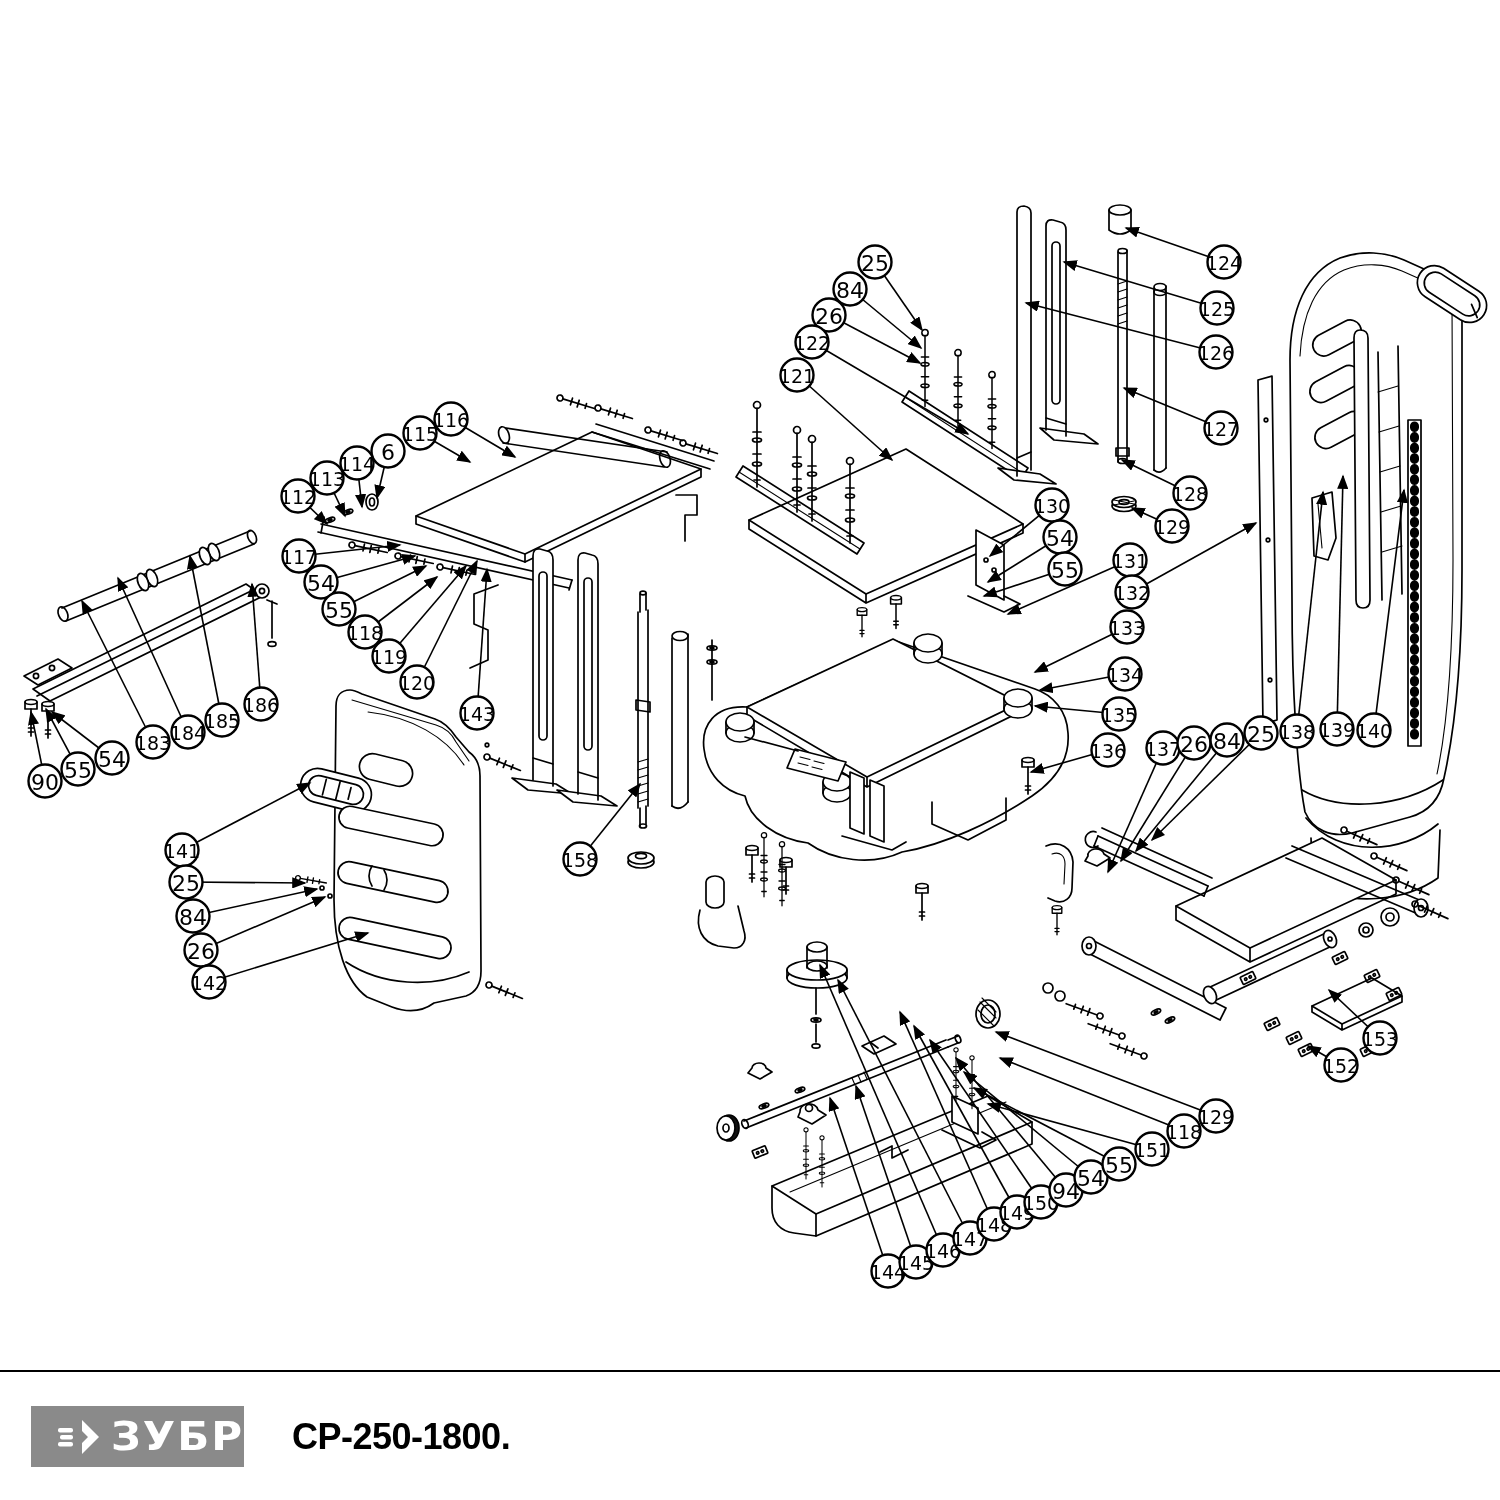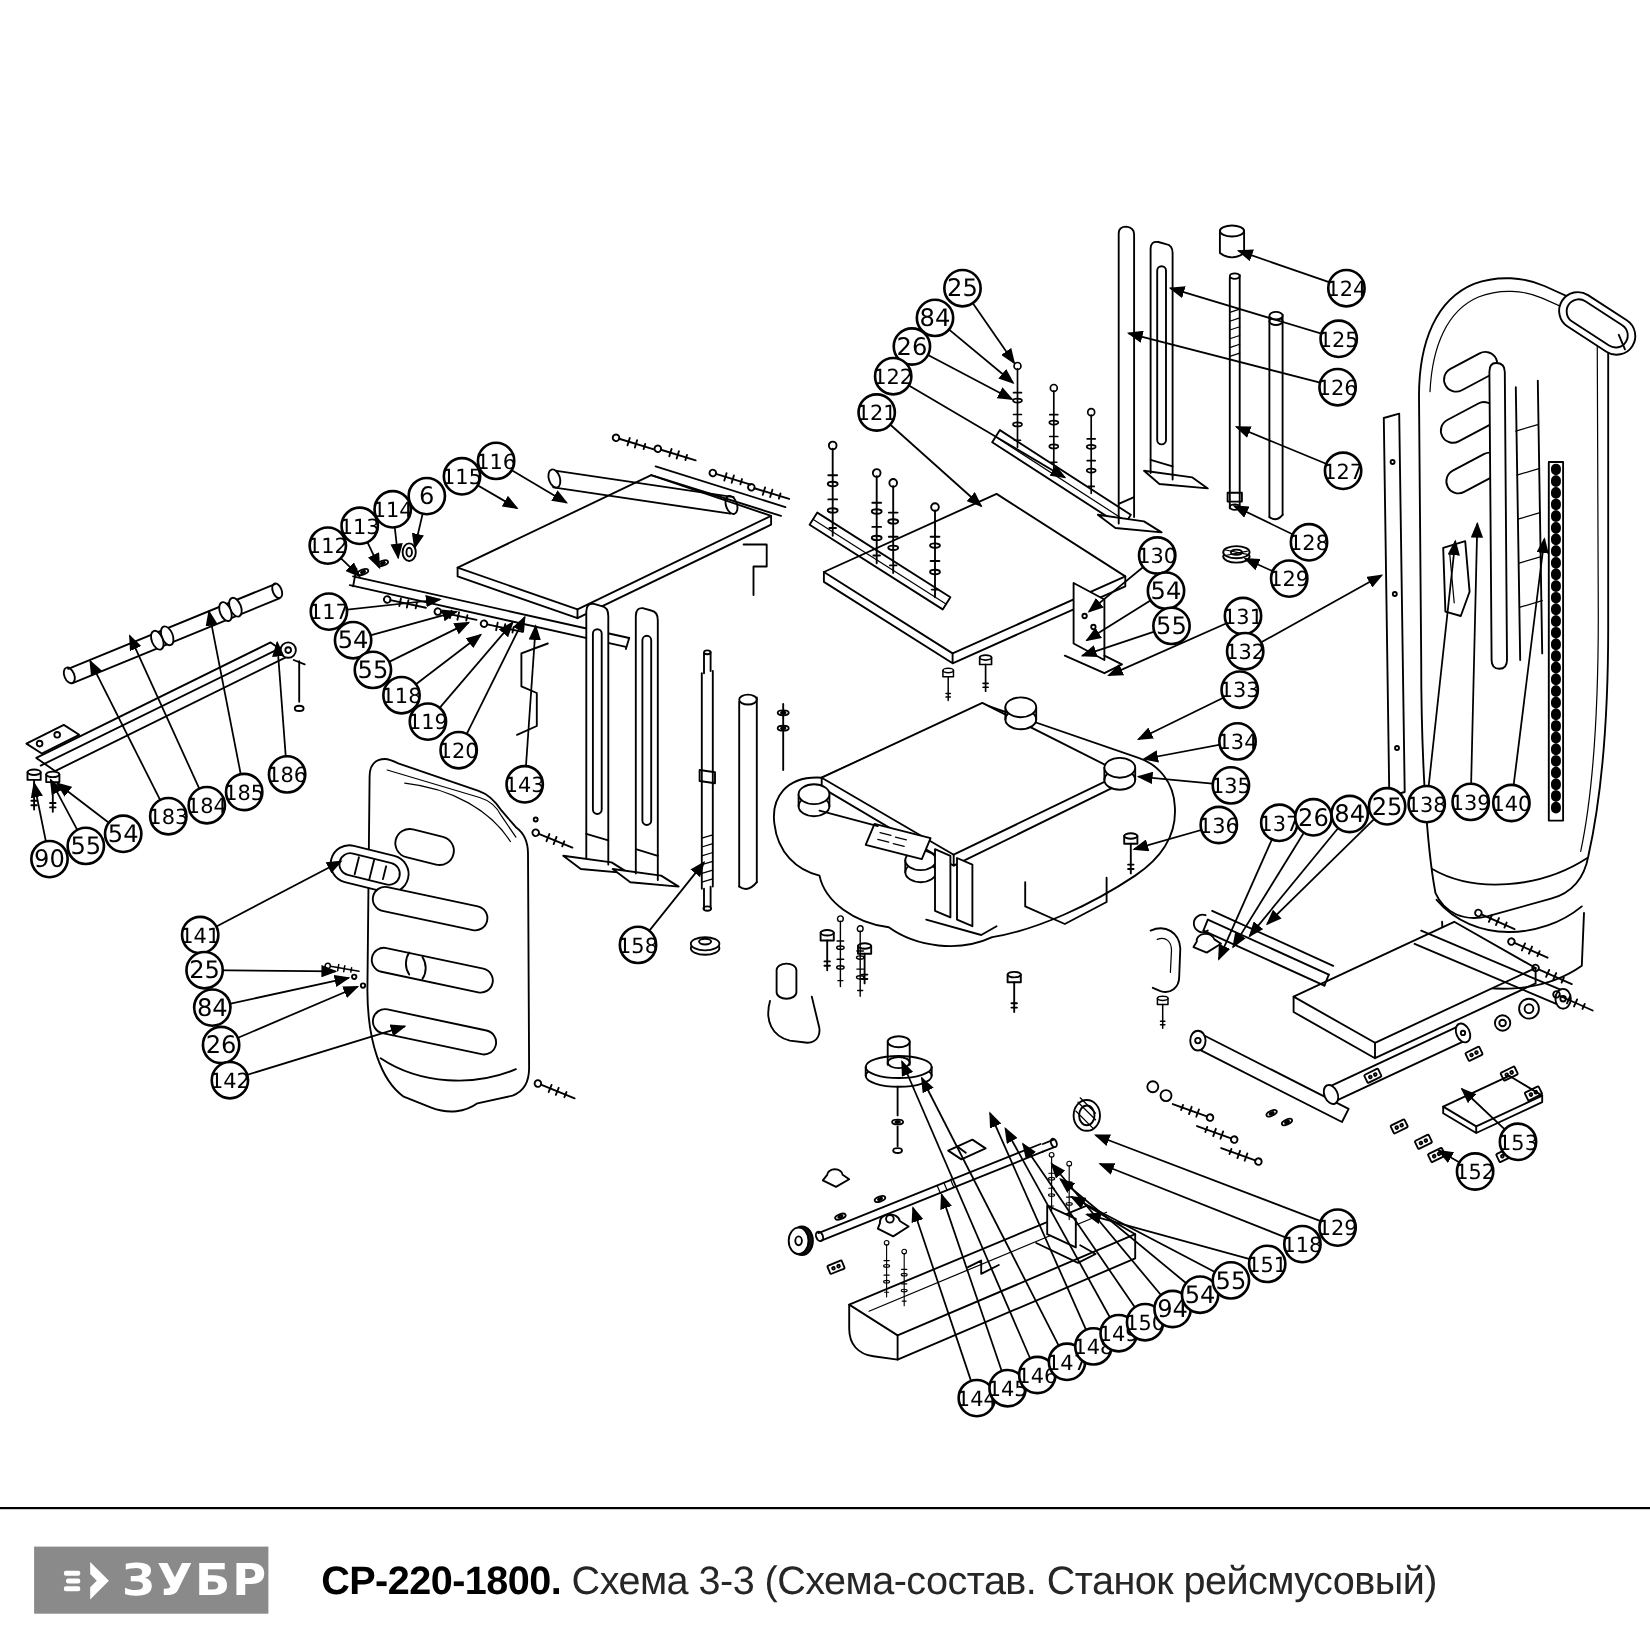--- a/index.html
+++ b/index.html
@@ -741,14 +741,14 @@
     <g fill="#ffffff">
       <rect x="0" y="11" width="15" height="4.5" rx="2"></rect>
       <rect x="2" y="18" width="13" height="4.5" rx="2"></rect>
       <rect x="0" y="25" width="15" height="4.5" rx="2"></rect>
       <path d="M24,3 L41,20 L24,37 L24,26 L30,20 L24,14 Z"></path>
     </g>
   </svg>
   <span class="logo-text" style="color: rgb(255, 255, 255);">ЗУБР</span>
 </div>
 <div class="title-line">
-  <span class="title-model">СР-220-1800.</span><span class="title-desc"> Схема 3-3 (Схема-состав. Станок рейсмусовый)</span>
+  <span class="title-model">СР-250-1800.</span>
 </div>
 
 </body></html>

